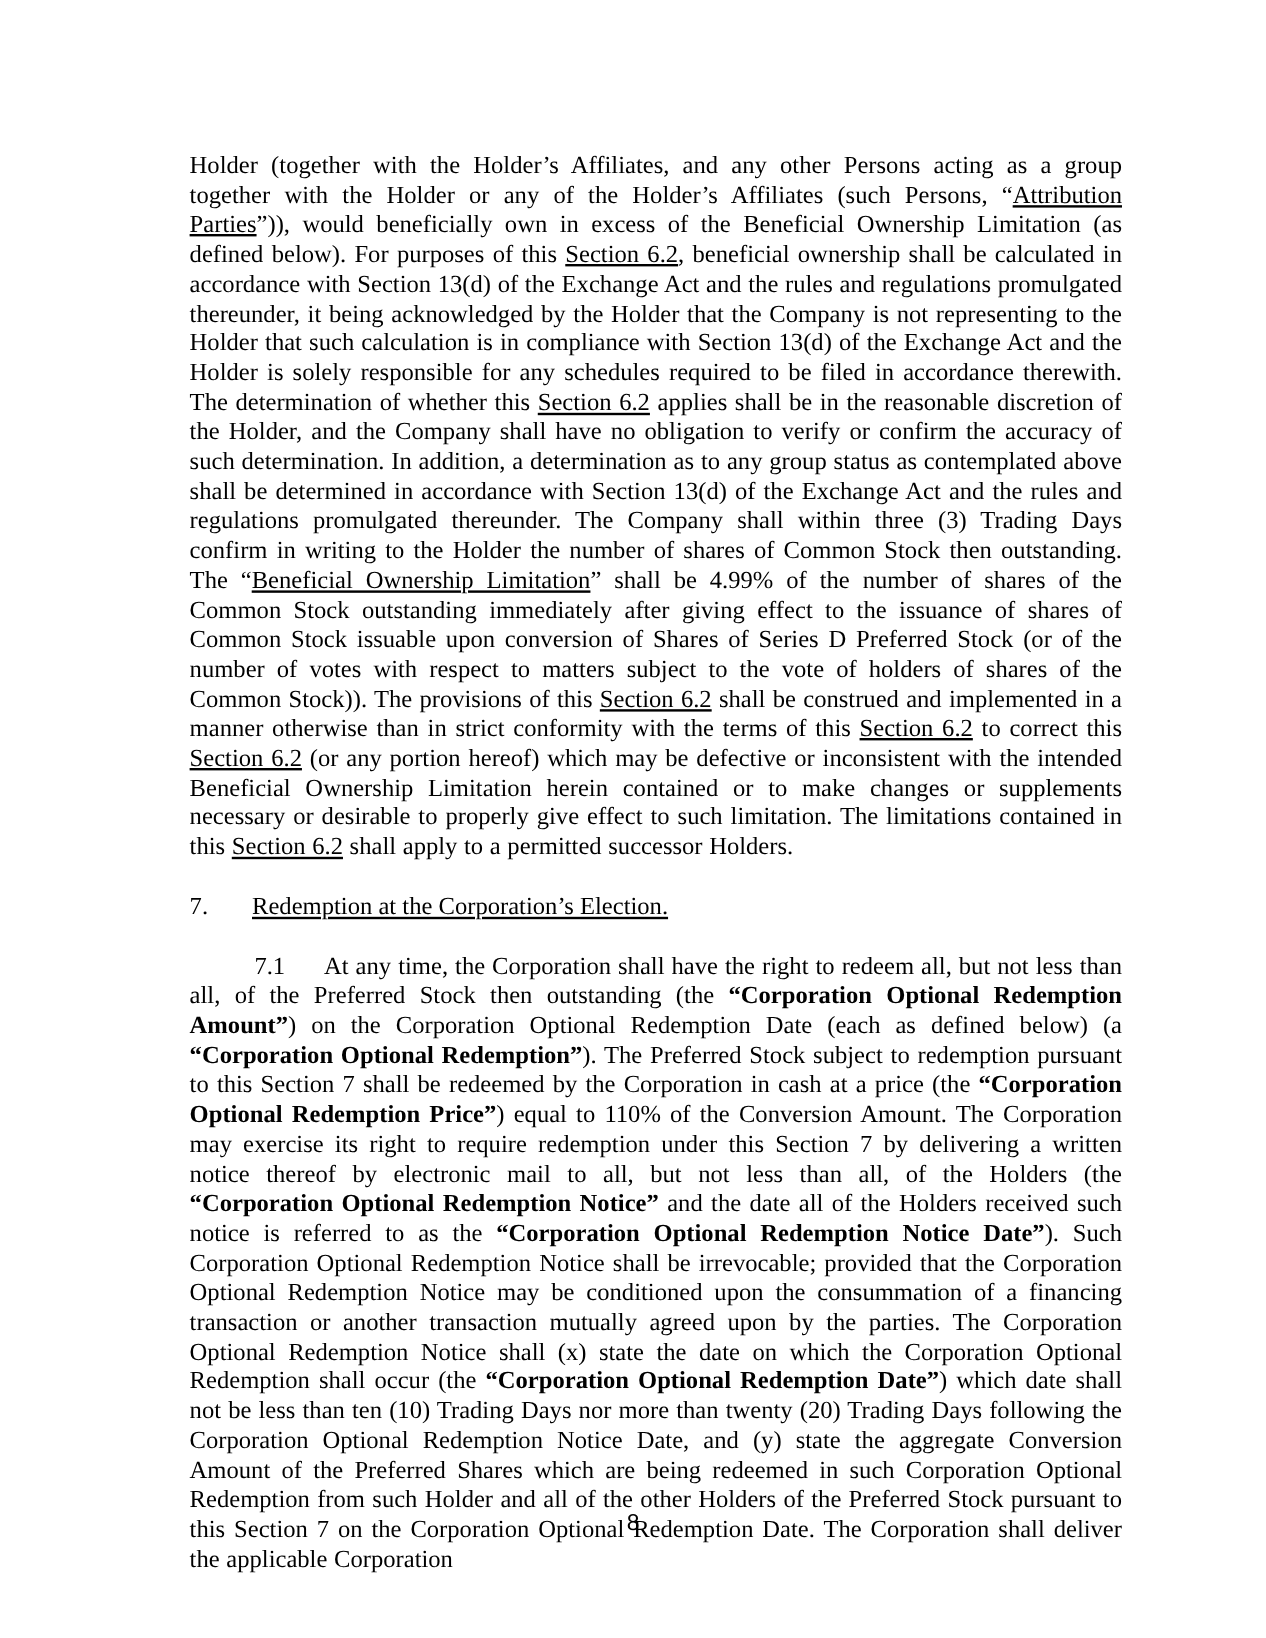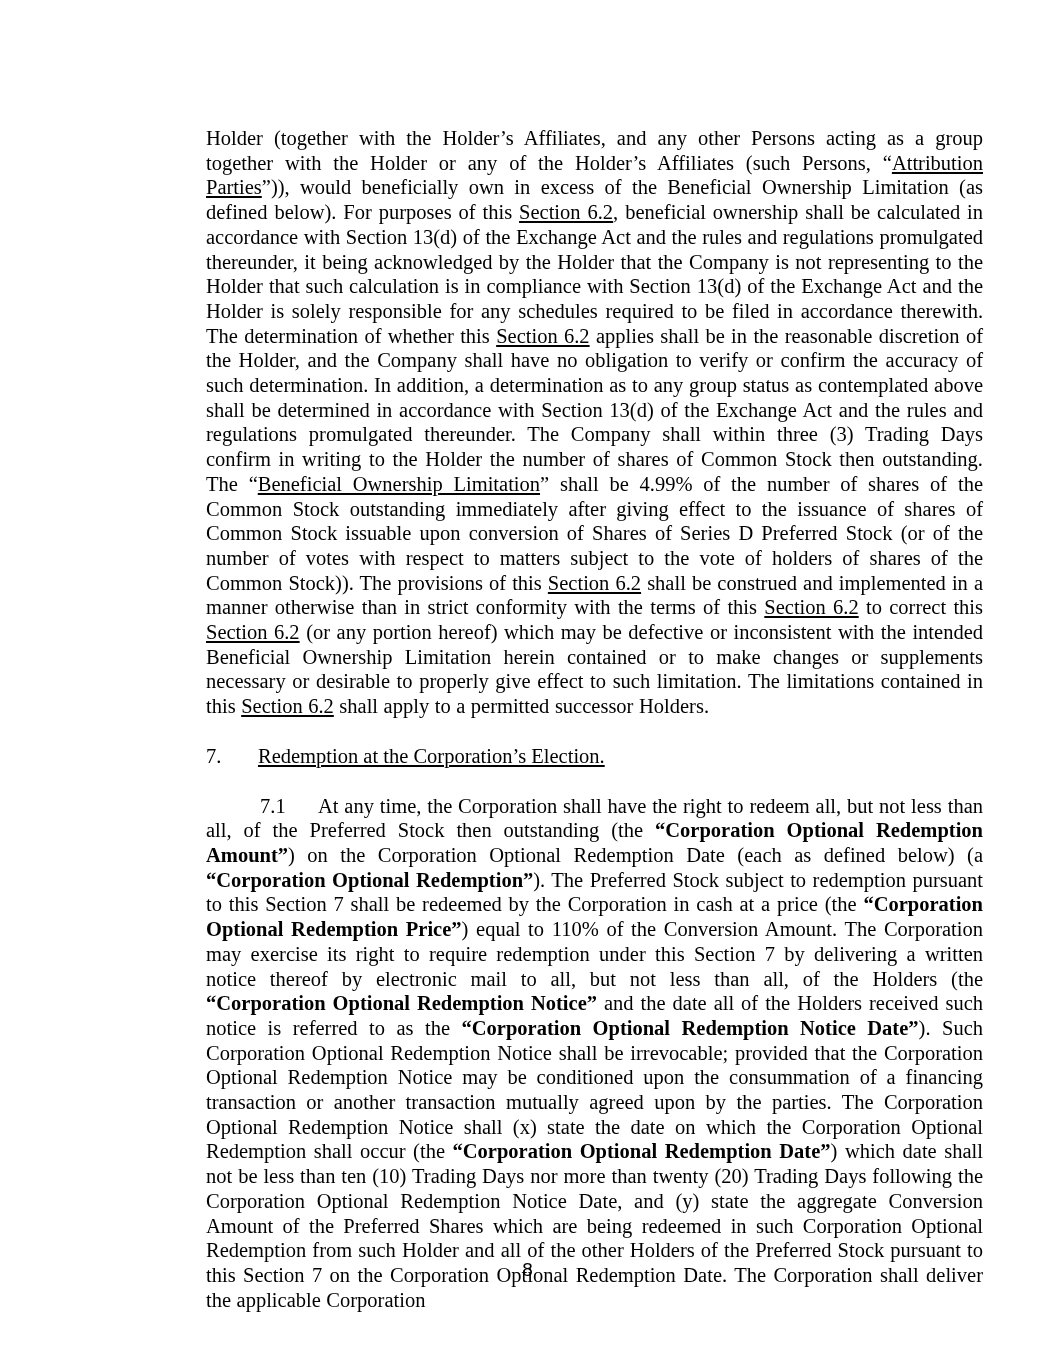--- a/index.html
+++ b/index.html
@@ -7,21 +7,20 @@
     width: 1055px; height: 1365px;
     position: relative;
     overflow: hidden;
     color: #000000;
     font-family: "Liberation Serif", "DejaVu Serif", serif;
   }
   .page {
     position: absolute;
     left: 158px; top: 126px;
     width: 777px;
-    margin-left: 48px;
   }
   p.body-text {
     margin: 0;
     font-size: 20.5px;
     line-height: 24.7px;
     text-align: justify;
     word-spacing: 0.02em;
   }
   .u { text-decoration: underline; text-align: right; }
   .b { font-weight: bold; }

